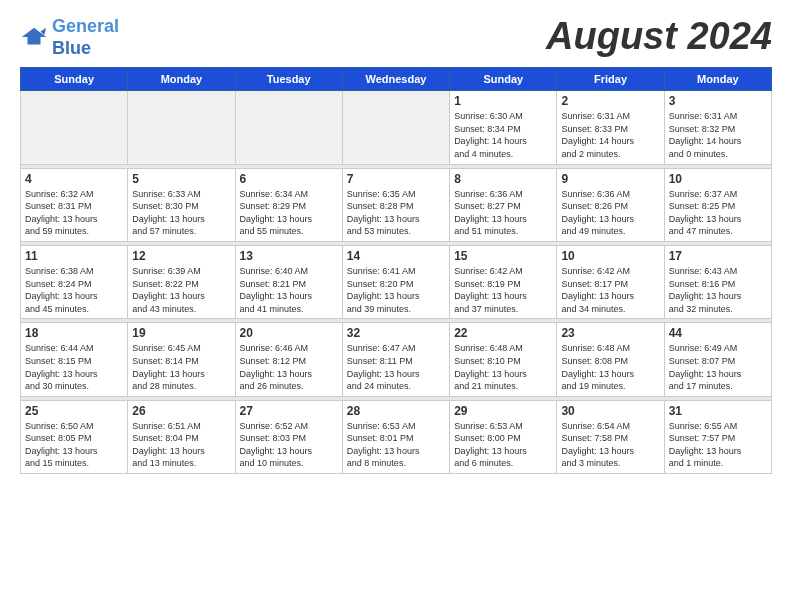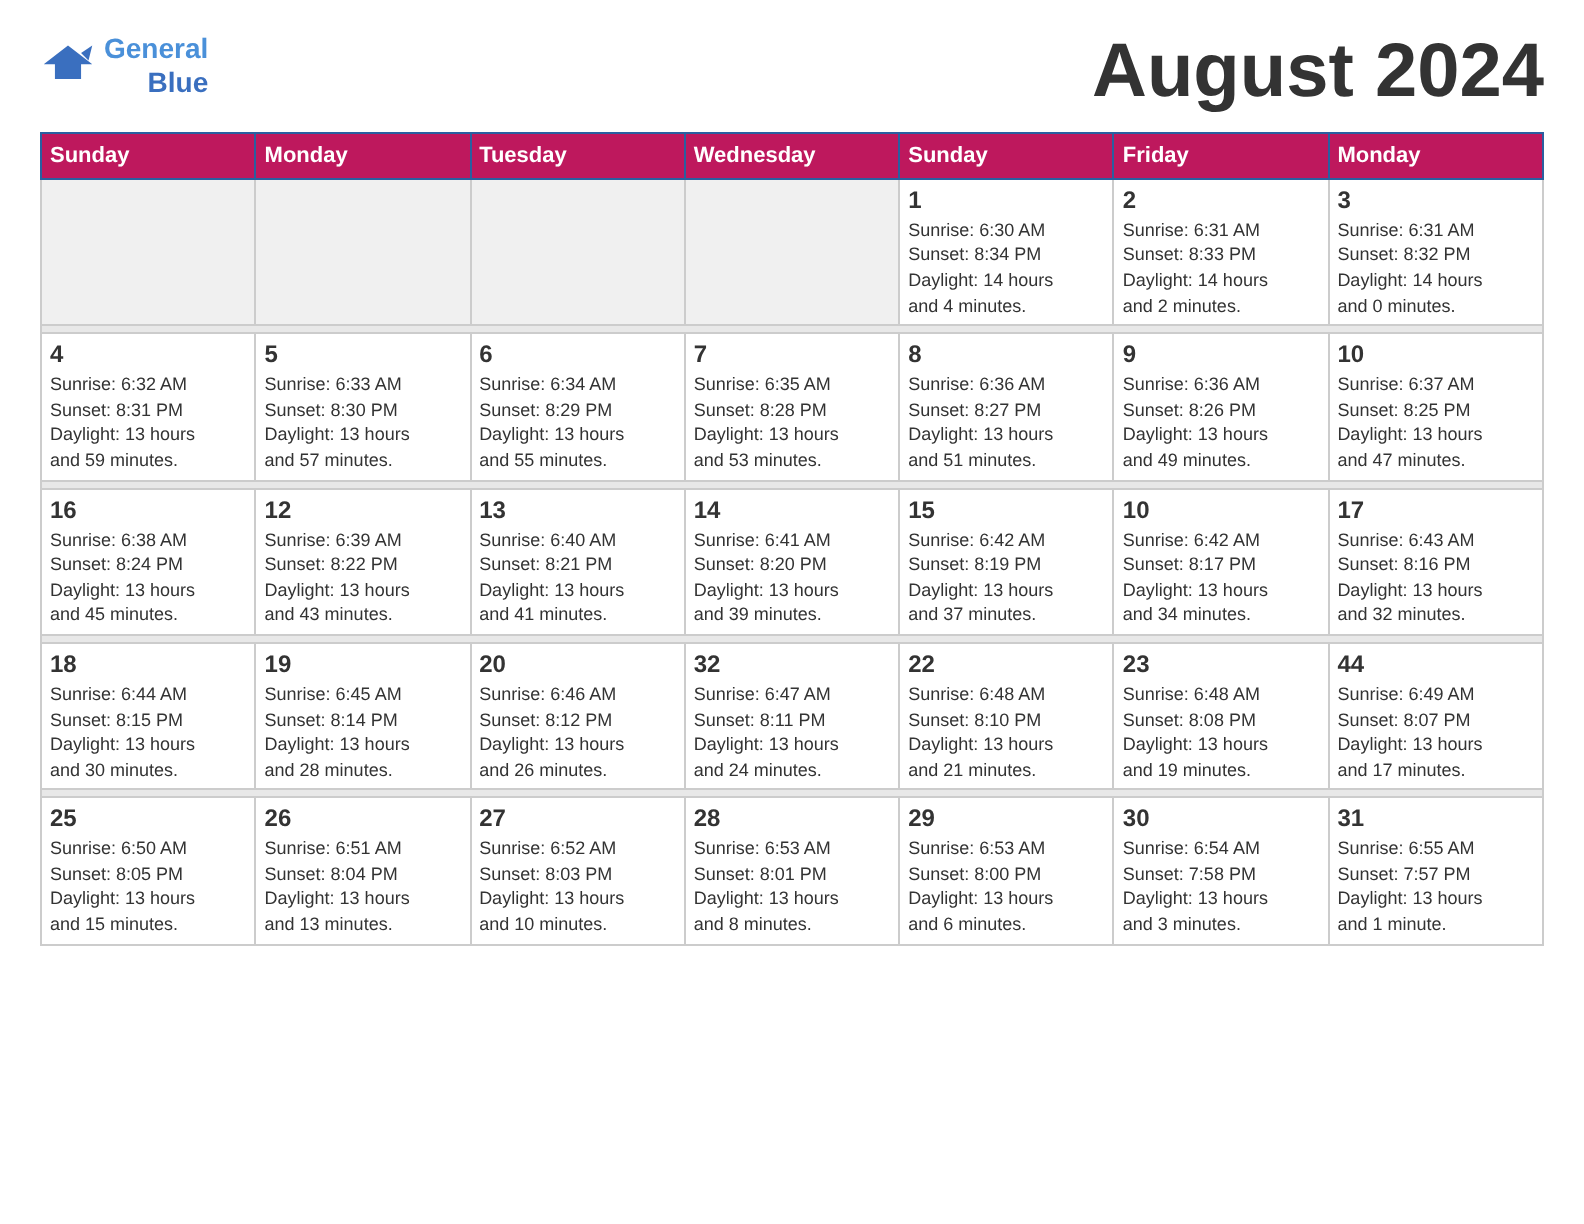--- a/index.html
+++ b/index.html
@@ -15,56 +15,56 @@
       align-items: flex-start;
       justify-content: space-between;
       margin-bottom: 8px;
     }
     .logo {
       display: flex;
       align-items: center;
       gap: 4px;
     }
     .logo-text {
-      font-size: 14px;
+      font-size: 18px;
       font-weight: bold;
       color: #333;
       line-height: 1.2;
-      text-align: right;
     }
     .logo-text span { color: #4a90d9; }
     .logo-bird {
       width: 28px;
       height: 28px;
     }
     .title-area {
       text-align: right;
+      font-style: italic;
     }
     .month-title {
       font-size: 38px;
       font-weight: bold;
       color: #333;
       line-height: 1.1;
     }
     .location-title {
       font-size: 16px;
       color: #555;
       margin-top: 2px;
     }
     .calendar {
       width: 100%;
       border-collapse: collapse;
       border: 1px solid #ccc;
     }
     .calendar th {
-      background: #be185d;
+      background: #1d4ed8;
       color: #fff;
       font-size: 11px;
       font-weight: bold;
-      text-align: left;
+      text-align: center;
       padding: 5px 4px;
       border: 1px solid #2a5fa0;
     }
     .calendar td {
       vertical-align: top;
       border: 1px solid #ccc;
       padding: 3px 4px;
       width: calc(100% / 7);
       min-height: 72px;
       background: #fff;
@@ -187,21 +187,21 @@
         <td></td>
         <td></td>
         <td></td>
         <td></td>
         <td></td>
         <td></td>
         <td></td>
       </tr>
       <tr>
         <td>
-          <span class="day-number">16</span>
+          <span class="day-number">11</span>
           <div class="day-info">Sunrise: 6:38 AM<br>Sunset: 8:24 PM<br>Daylight: 13 hours<br>and 45 minutes.</div>
         </td>
         <td>
           <span class="day-number">12</span>
           <div class="day-info">Sunrise: 6:39 AM<br>Sunset: 8:22 PM<br>Daylight: 13 hours<br>and 43 minutes.</div>
         </td>
         <td>
           <span class="day-number">13</span>
           <div class="day-info">Sunrise: 6:40 AM<br>Sunset: 8:21 PM<br>Daylight: 13 hours<br>and 41 minutes.</div>
         </td>

